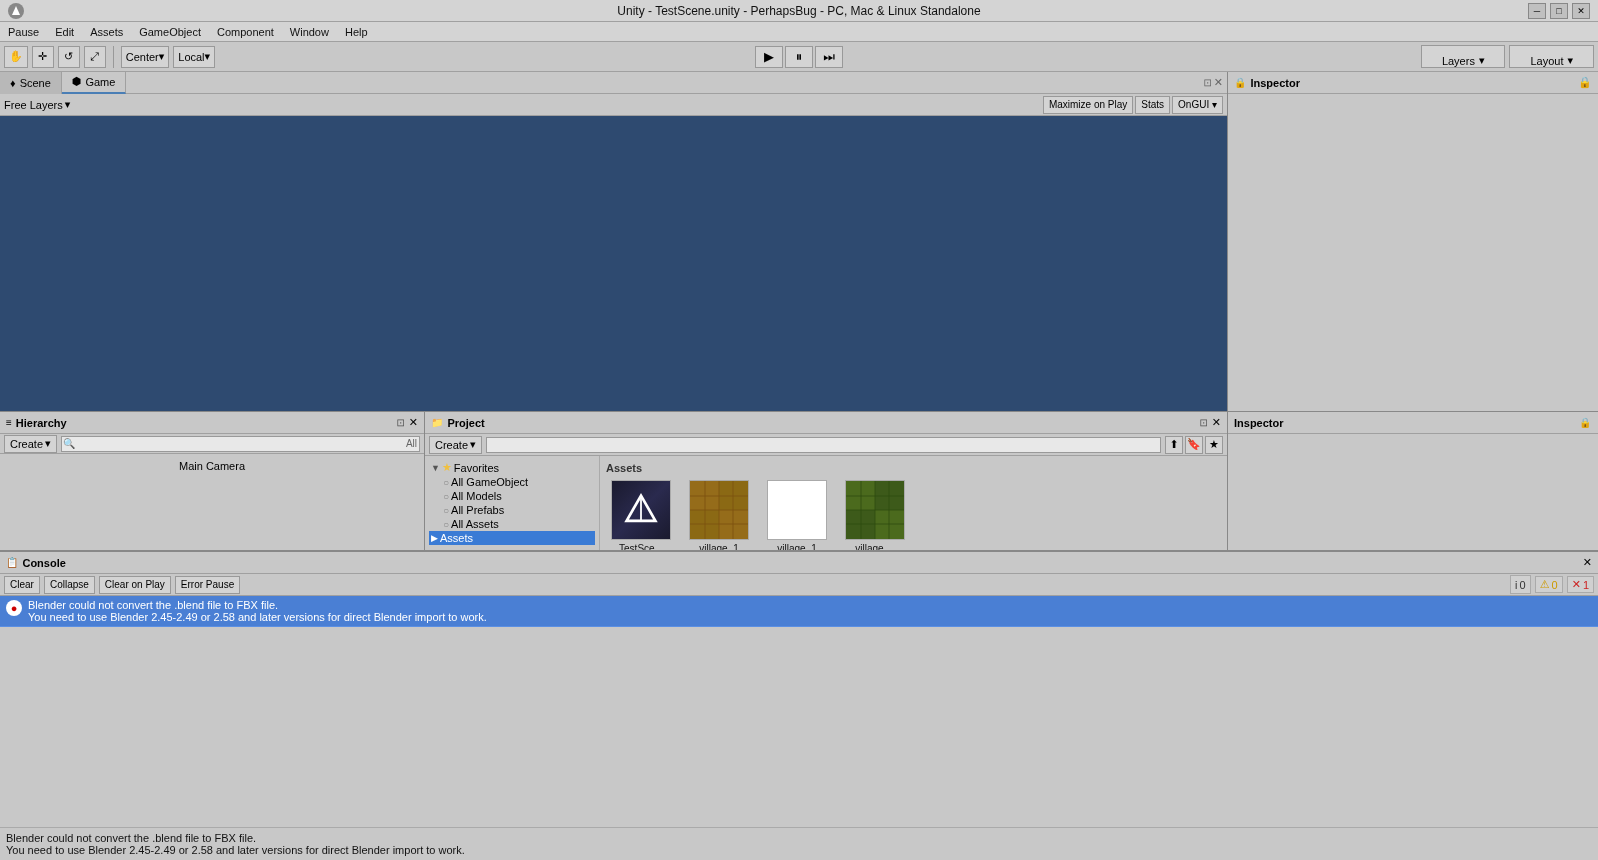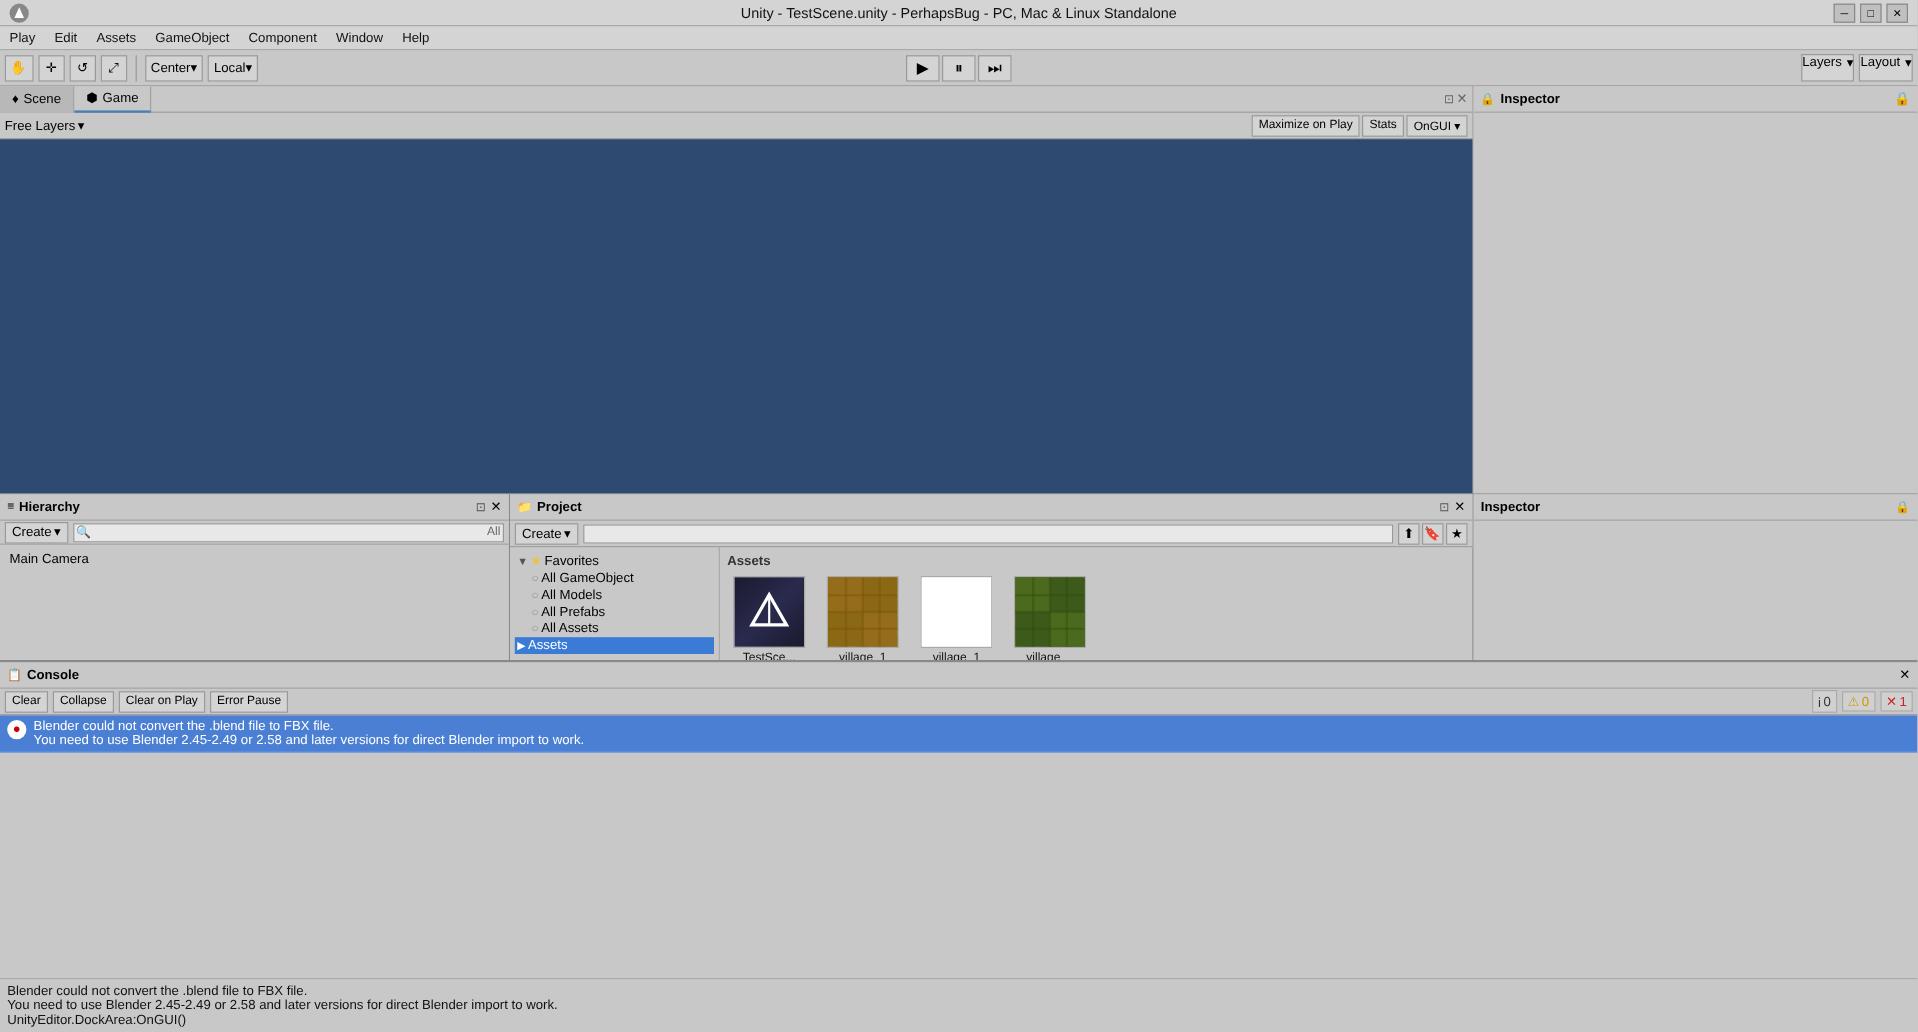--- a/index.html
+++ b/index.html
@@ -116,22 +116,22 @@
       align-items: center;
       gap: 4px;
       margin-left: auto;
     }
     .dropdown-btn {
       height: 23px;
       background: #d4d4d4;
       border: 1px solid #999;
       cursor: pointer;
       display: flex;
-      align-items: flex-start;
-      padding: 0 0;
+      align-items: flex-end;
+      padding: 0 20px;
       gap: 4px;
       font-size: 11px;
     }
 
     
     #main-layout {
       display: flex;
       height: calc(860px - 22px - 20px - 30px);
       flex-direction: column;
     }
@@ -250,20 +250,21 @@
     }
     #hierarchy-body {
       flex: 1;
       background: #c8c8c8;
       padding: 4px;
     }
     .hierarchy-item {
       padding: 2px 4px;
       font-size: 11px;
       cursor: pointer;
+      text-align: center;
     }
 
     
     #project-panel {
       flex: 1;
       border-right: 1px solid #888;
       display: flex;
       flex-direction: column;
     }
     #project-header {
@@ -531,21 +532,21 @@
   </div>
   <div class="title">Unity - TestScene.unity - PerhapsBug - PC, Mac &amp; Linux Standalone</div>
   <div class="window-controls">
     <button>─</button>
     <button>□</button>
     <button>✕</button>
   </div>
 </div>
 
 <div id="menu-bar">
-  <span>Play</span>
+  <span>Pause</span>
   <span>Edit</span>
   <span>Assets</span>
   <span>GameObject</span>
   <span>Component</span>
   <span>Window</span>
   <span>Help</span>
 </div>
 
 <div id="toolbar" style="position:relative;">
 
@@ -807,17 +808,16 @@
         </div>
         <div class="console-error-text">
           <div>Blender could not convert the .blend file to FBX file.</div>
           <div>You need to use Blender 2.45-2.49 or 2.58 and later versions for direct Blender import to work.</div>
         </div>
       </div>
     </div>
     <div id="console-detail">
       <div>Blender could not convert the .blend file to FBX file.</div>
       <div>You need to use Blender 2.45-2.49 or 2.58 and later versions for direct Blender import to work.</div>
-      <div>UnityEditor.DockArea:OnGUI()</div>
     </div>
   </div>
 
 </div>
 
 </body></html>

